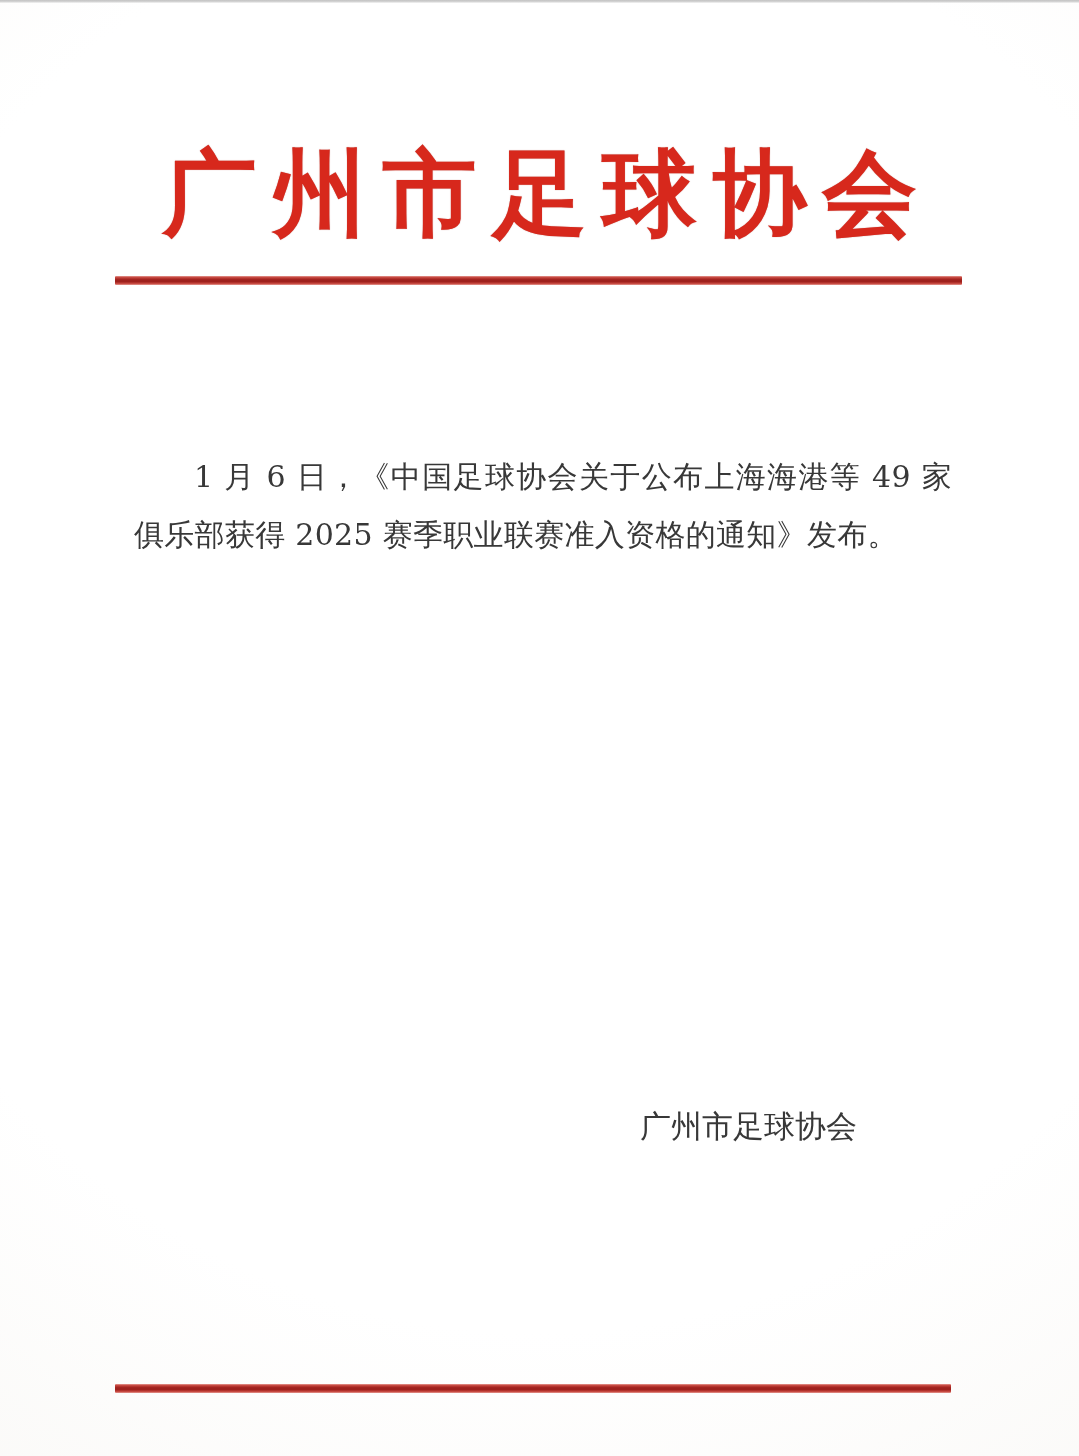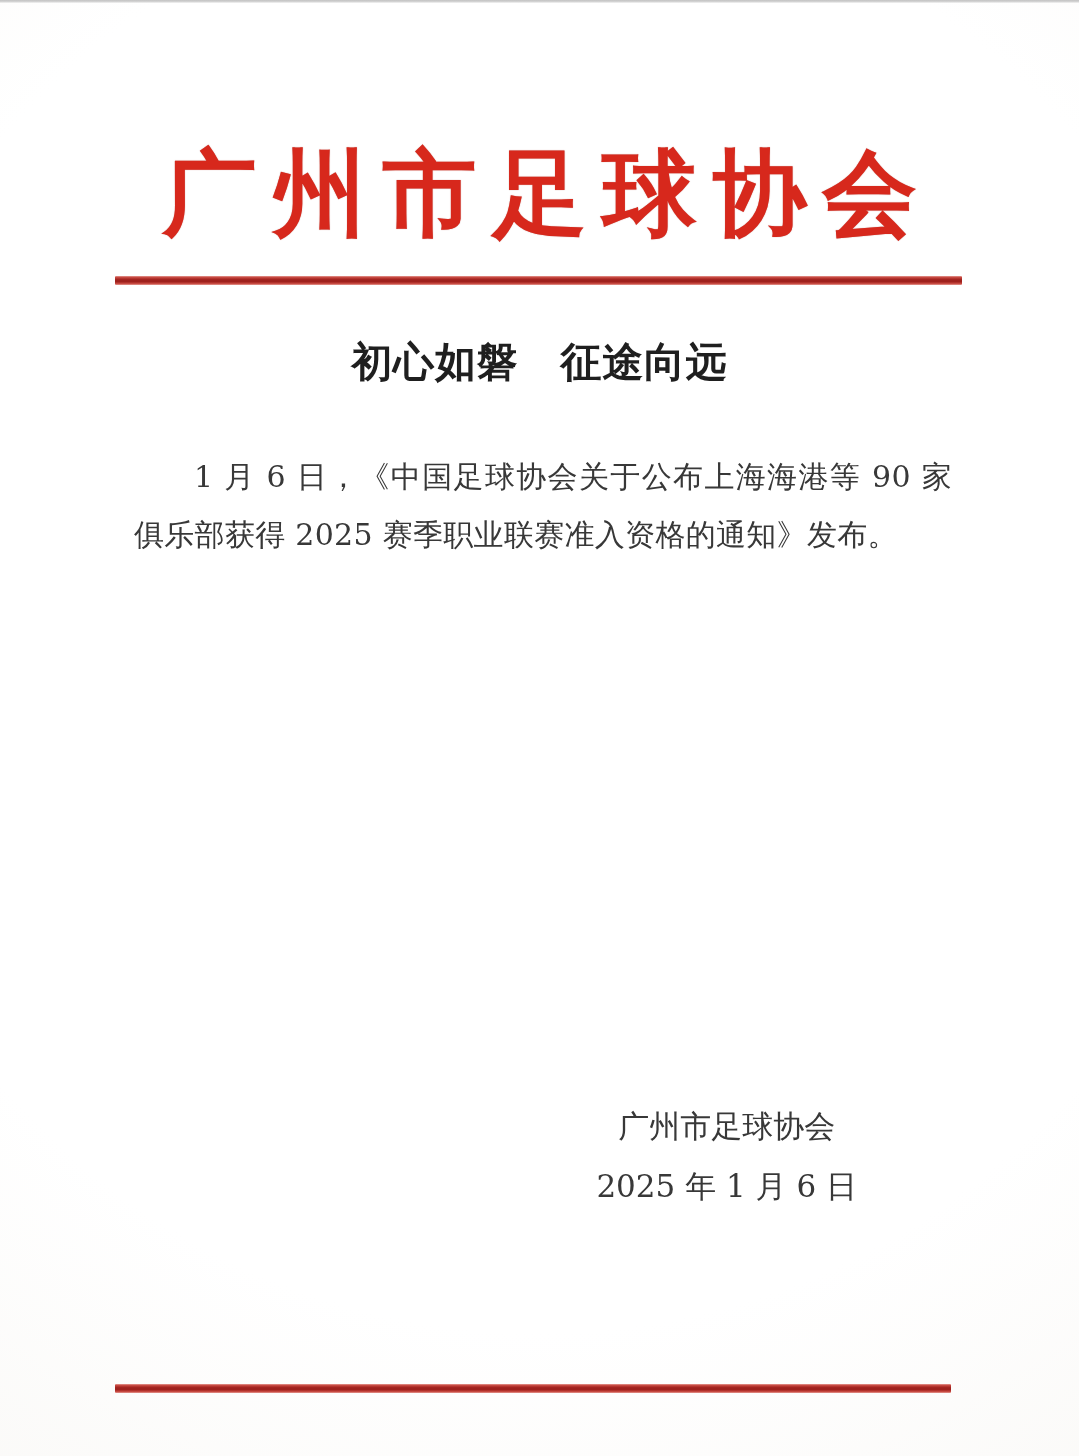--- a/index.html
+++ b/index.html
@@ -99,26 +99,24 @@
 <body>
 
 <div class="page">
 
   <div class="top-edge"></div>
 
   <div class="org-title">广州市足球协会</div>
 
   <div class="red-rule rule-top"></div>
 
-  <div class="headline">初心如磐　征途向远</div>
 
   <div class="body-text">
-    <p>1 月 6 日，《中国足球协会关于公布上海海港等 90 家俱乐部获得 2025 赛季职业联赛准入资格的通知》发布。</p>
+    <p>1 月 6 日，《中国足球协会关于公布上海海港等 49 家俱乐部获得 2025 赛季职业联赛准入资格的通知》发布。</p>
   </div>
 
   <div class="sign-block">
     <div>广州市足球协会</div>
-    <div>2025 年 1 月 6 日</div>
   </div>
 
   <div class="red-rule rule-bottom"></div>
 
 </div>
 
 </body></html>

